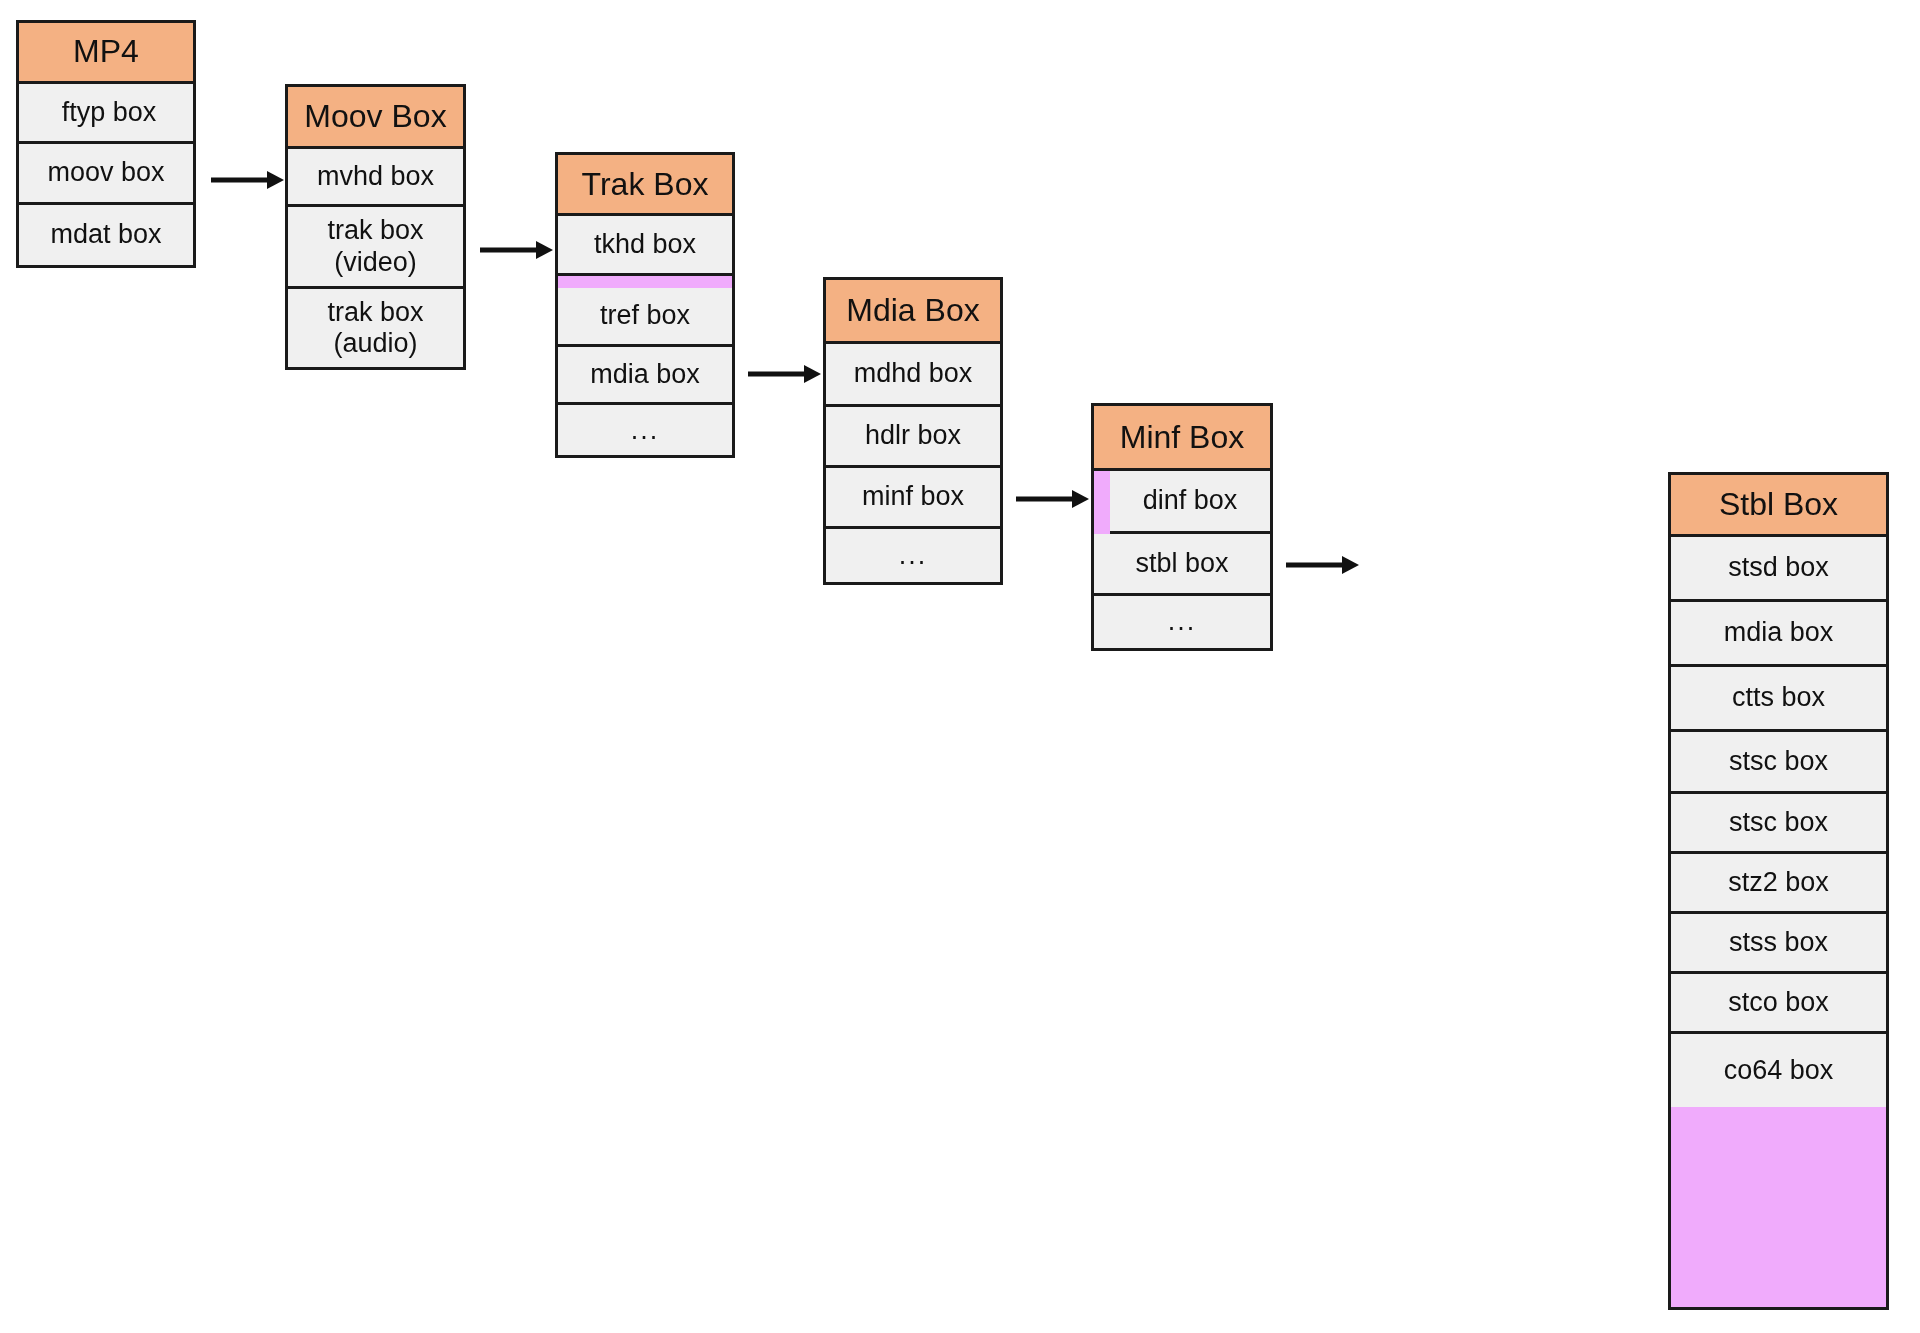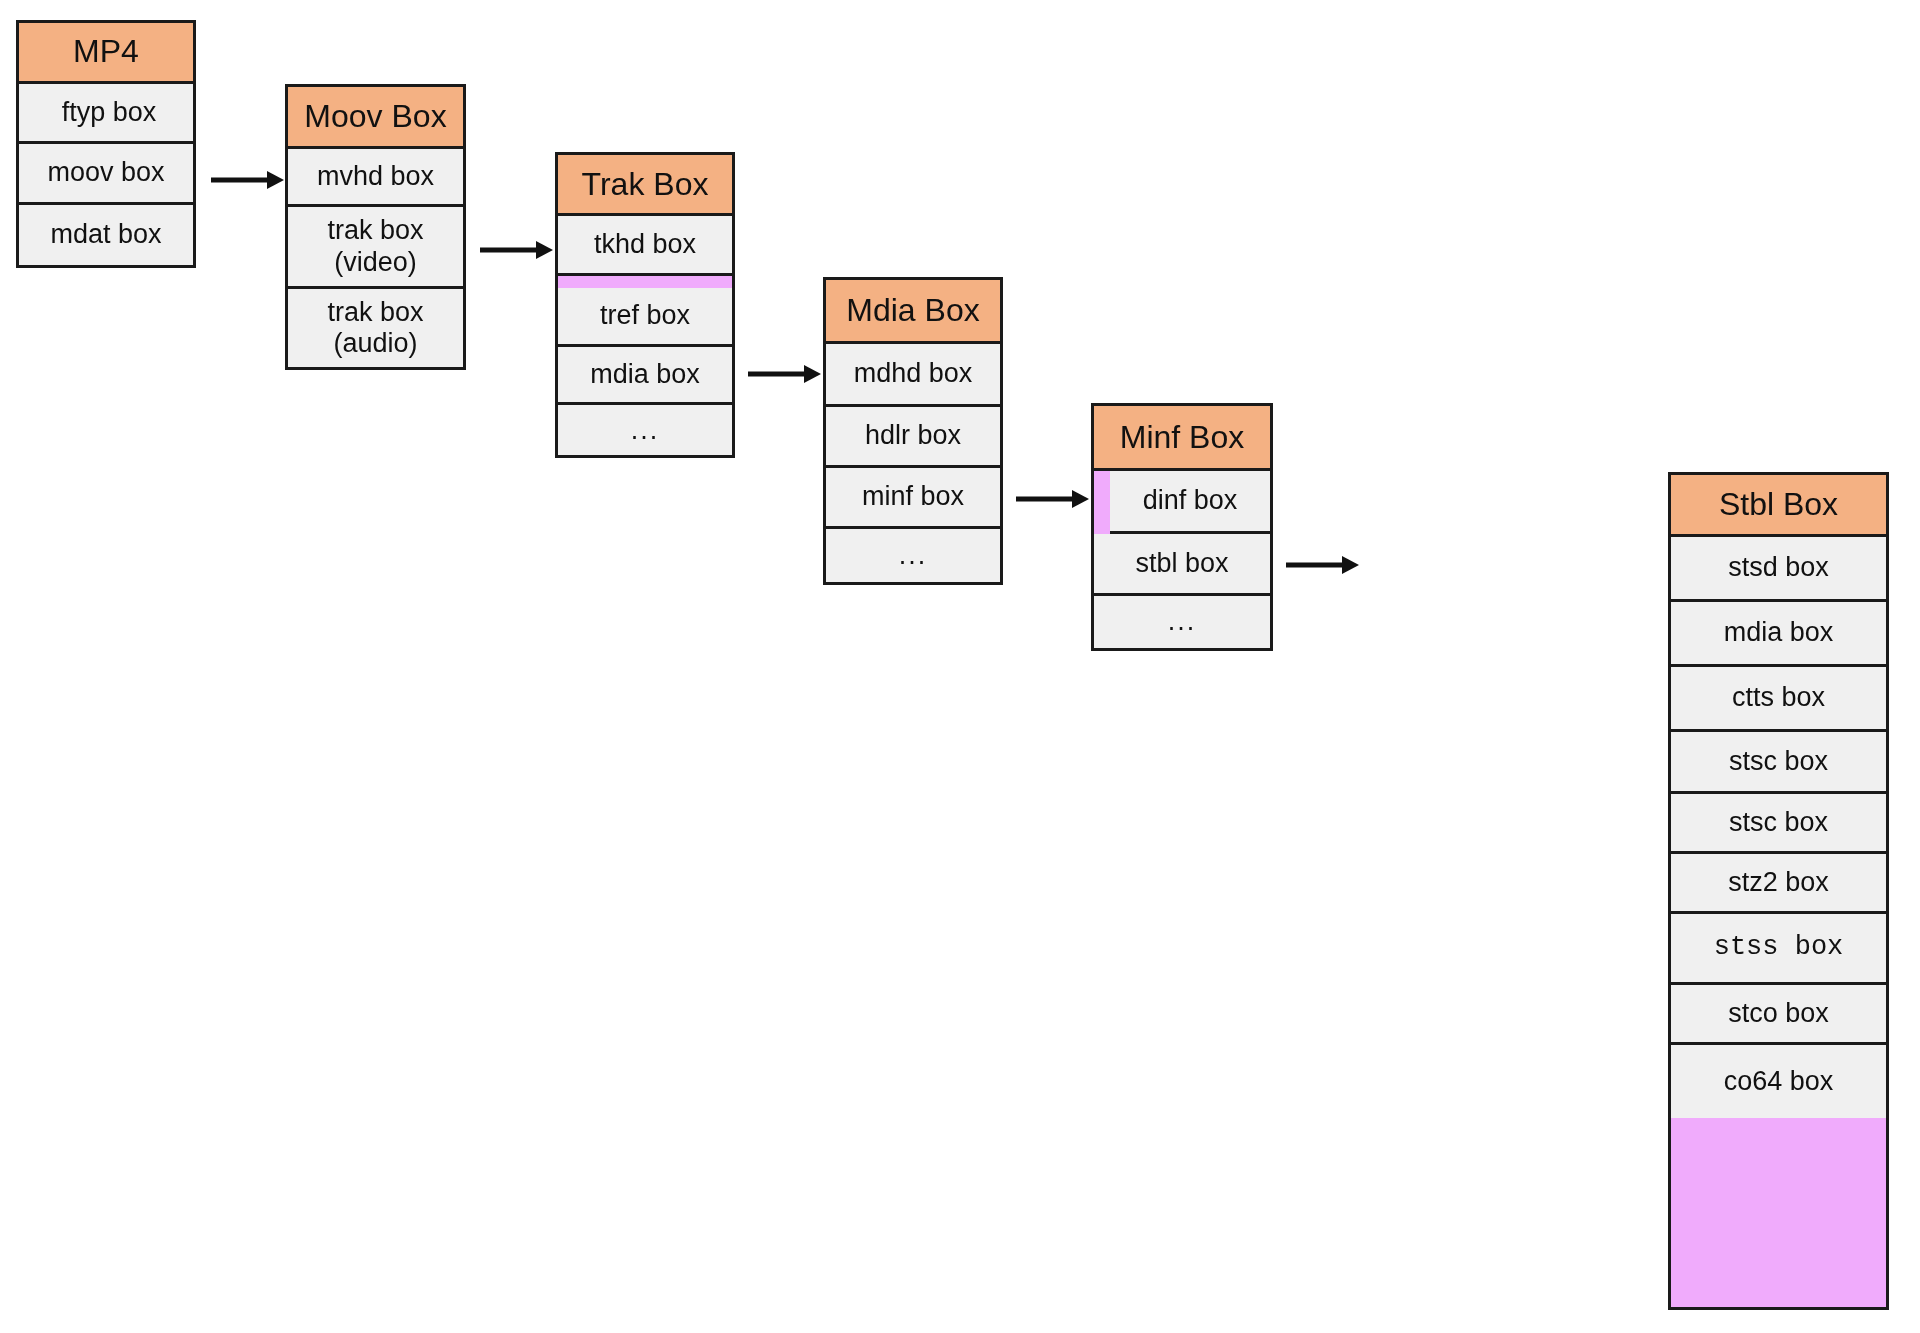--- a/index.html
+++ b/index.html
@@ -142,18 +142,18 @@
   </div>
 
   <div class="boxgroup" style="left:1668px; top:472px; width:221px; height:838px;">
     <div class="cell header" style="height:62px;">Stbl Box</div>
     <div class="cell" style="height:65px;">stsd box</div>
     <div class="cell" style="height:65px;">mdia box</div>
     <div class="cell" style="height:65px;">ctts box</div>
     <div class="cell" style="height:62px;">stsc box</div>
     <div class="cell" style="height:60px;">stsc box</div>
     <div class="cell" style="height:60px;">stz2 box</div>
-    <div class="cell" style="height:71px;font-family:Liberation Mono, monospace;">stss box</div>
+    <div class="cell" style="height:60px;">stss box</div>
     <div class="cell" style="height:60px;">stco box</div>
     <div class="cell" style="height:73px;">co64 box</div>
   </div>
 
 </div>
 
 </body></html>

